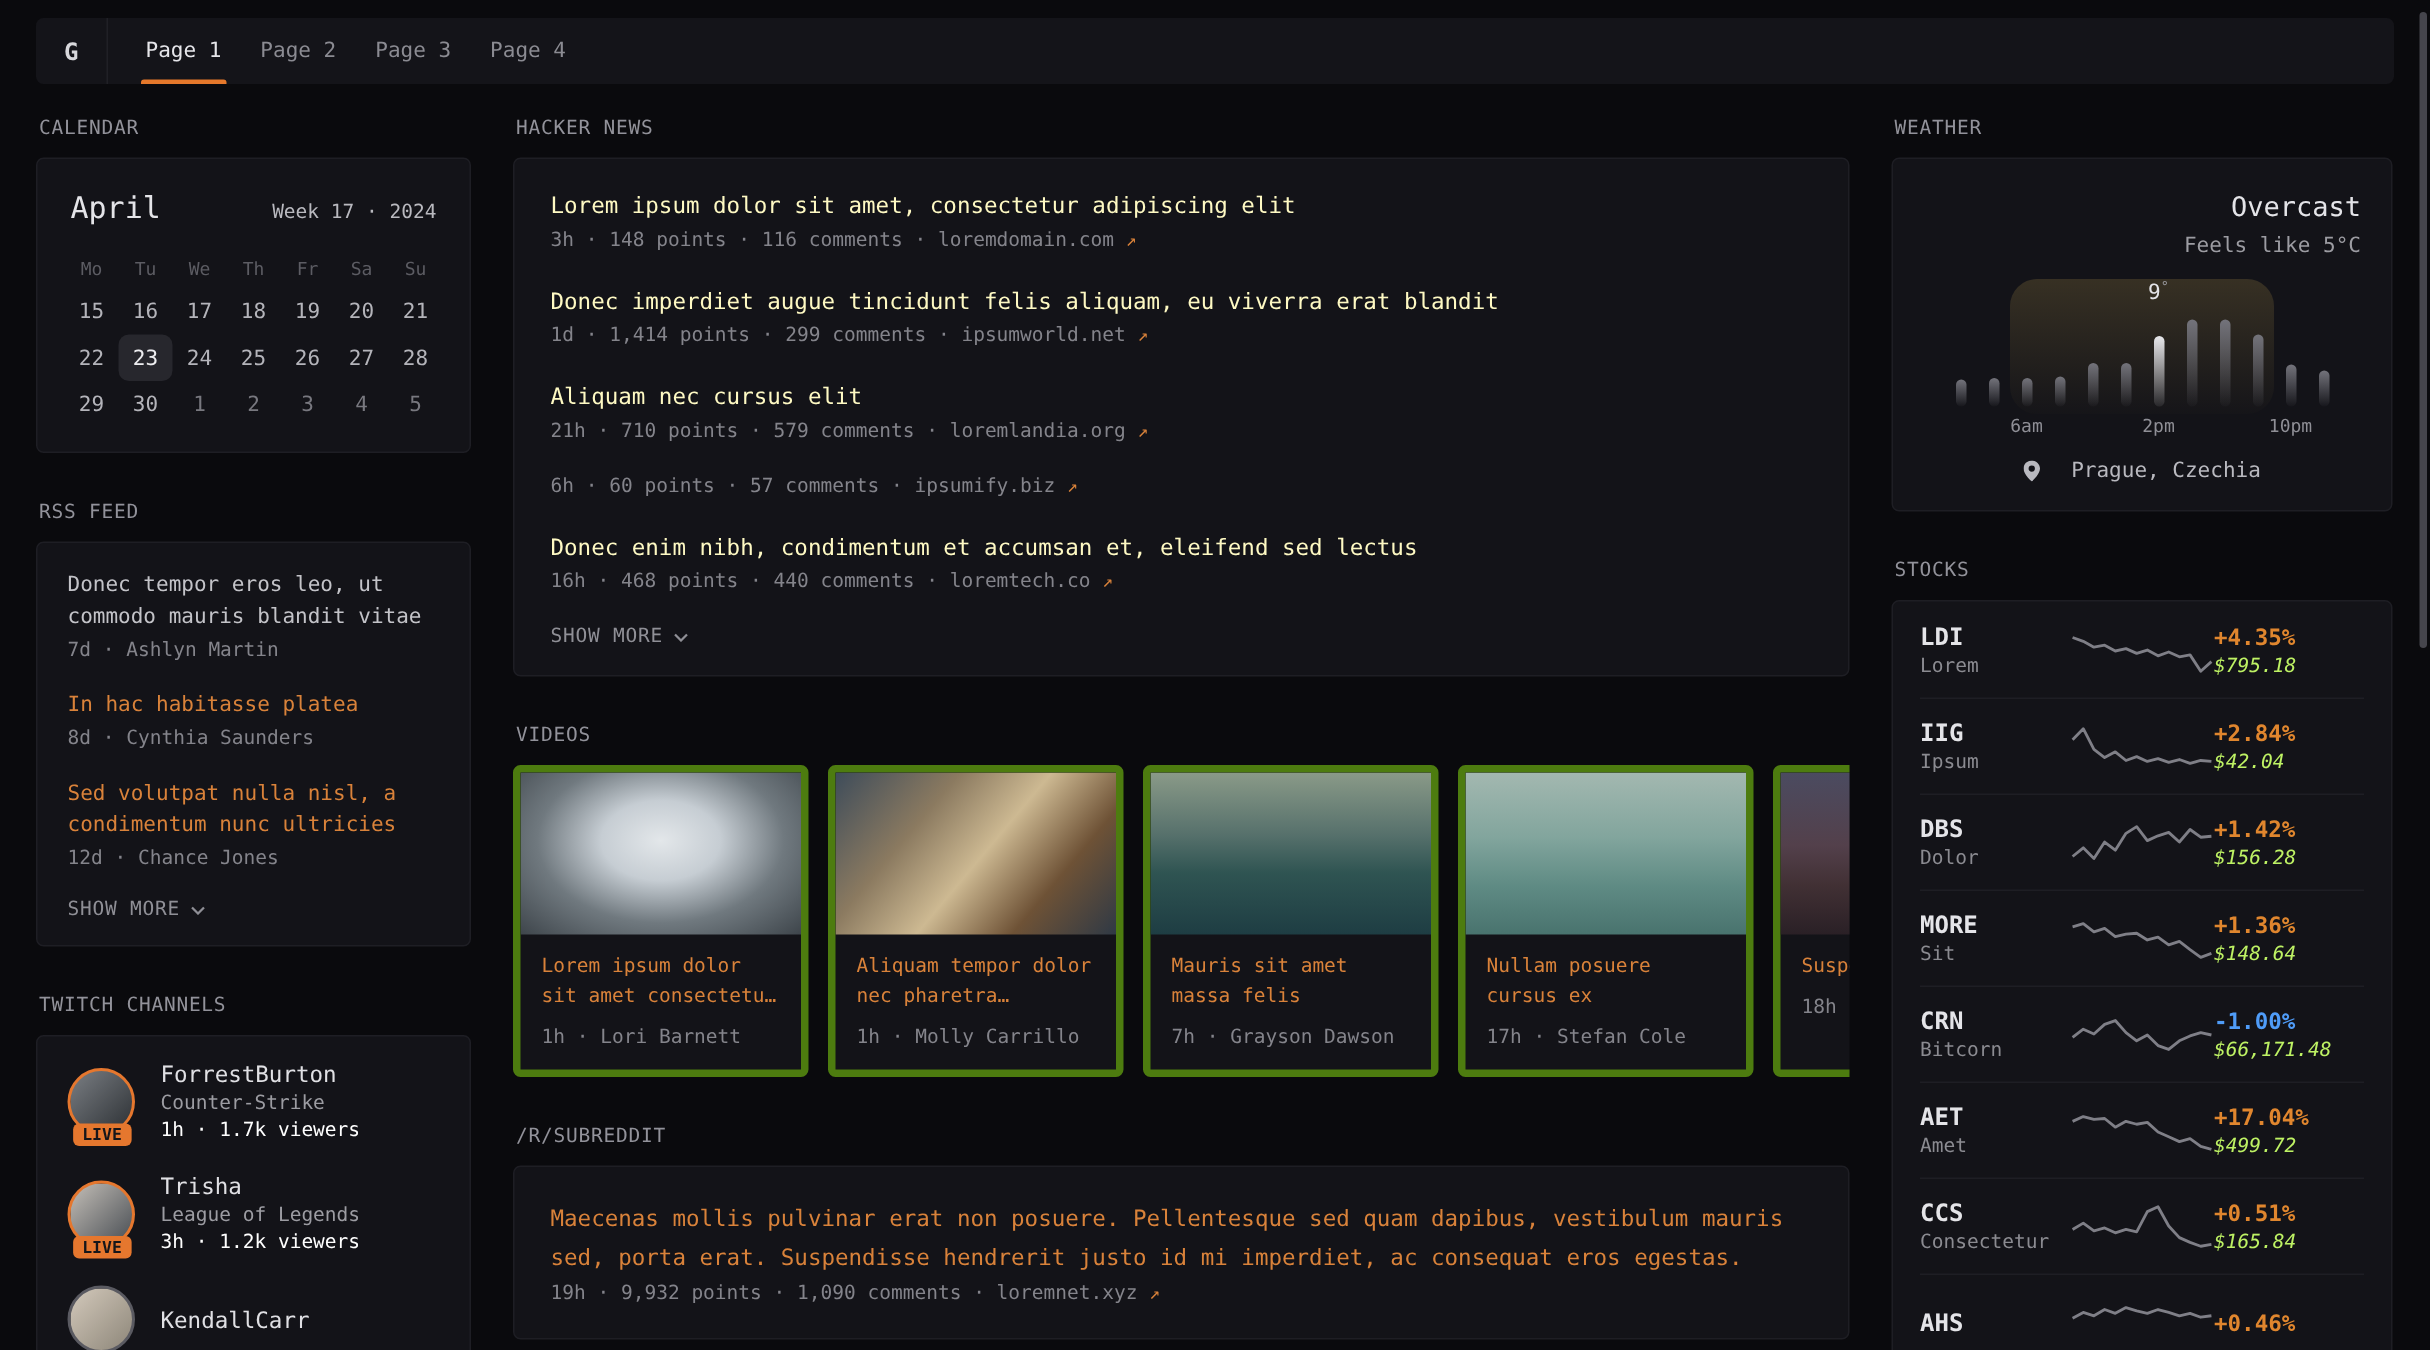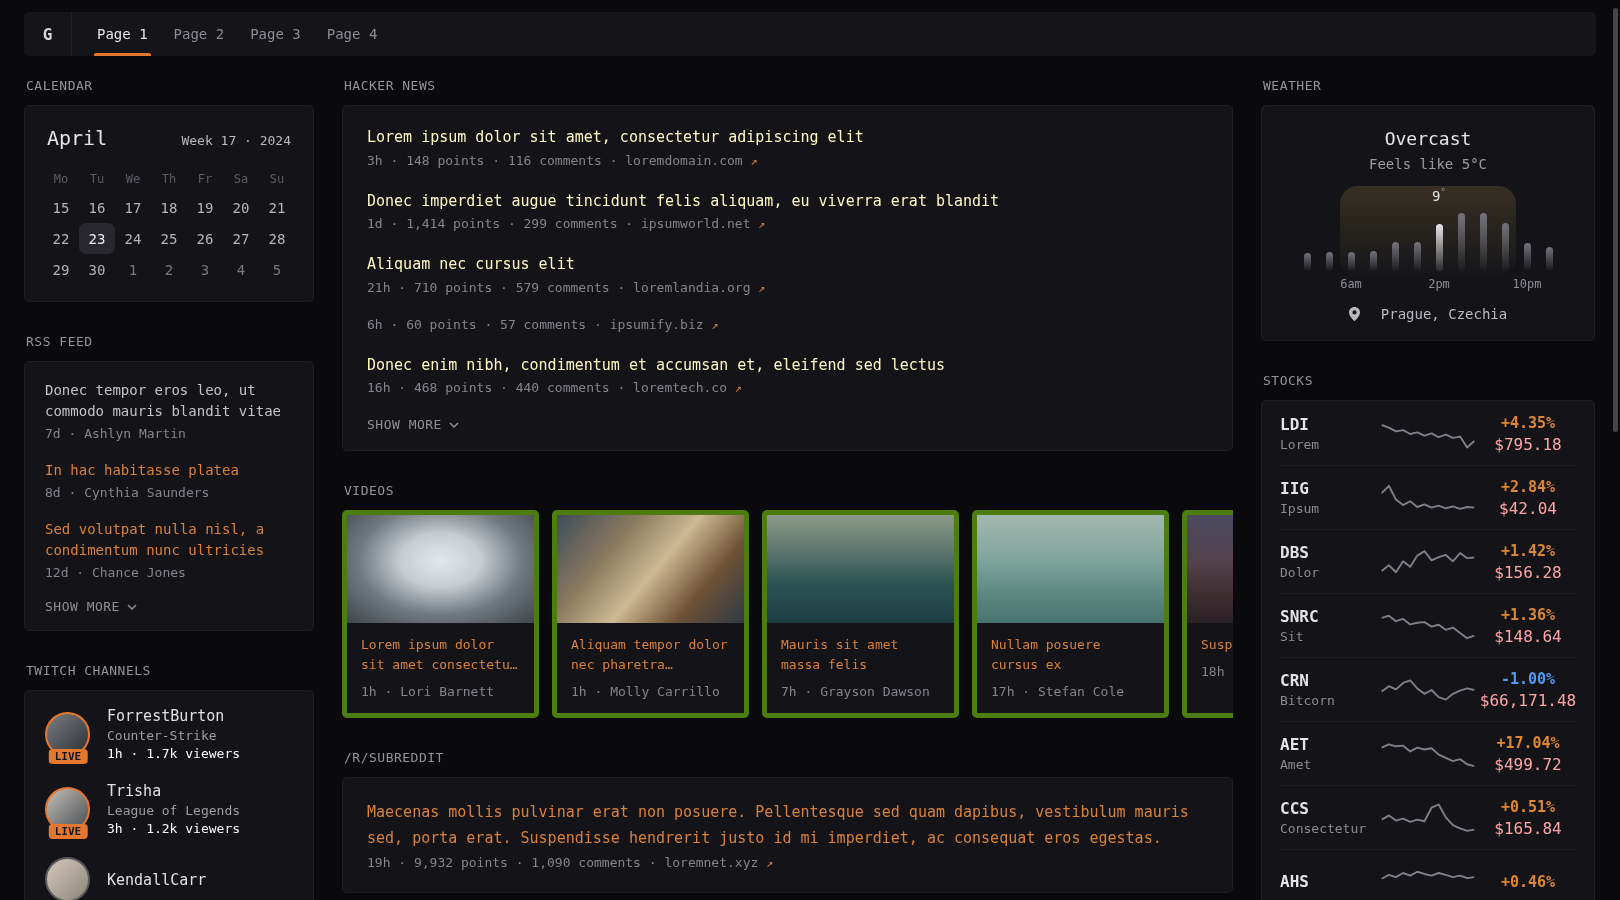--- a/index.html
+++ b/index.html
@@ -75,21 +75,21 @@
   .video-thumb{height:108px;}
   .video-body{padding:12px 14px 14px;}
   .video-title{font-size:13px;color:#d9823a;line-height:1.55;}
   .video-meta{font-size:13px;color:#84848b;margin-top:9px;}
 
   
   .sr-card{padding:22px 24px;}
   .sr-title{font-size:15px;color:#d9823a;line-height:1.7;}
 
   
-  .w-card{padding:22px 20px 18px;text-align:center;}
+  .w-card{padding:22px 20px 18px;text-align:right;}
   .w-cond{font-size:18px;color:#e4e4e8;}
   .w-feels{font-size:14px;color:#9c9ca2;margin-top:7px;}
   .w-chart{position:relative;width:264px;height:105px;margin:14px auto 0;}
   .daylight{position:absolute;top:0;height:90px;border-radius:18px;
             background:linear-gradient(180deg,rgba(138,116,62,.30),rgba(138,116,62,.02));}
   .w-bar{position:absolute;width:7px;border-radius:4px;
          background:linear-gradient(180deg,#73737b 0%,rgba(115,115,123,.04) 100%);}
   .w-bar.current{background:linear-gradient(180deg,#e8e8ec 0%,rgba(232,232,236,.08) 100%);}
   .w-now{position:absolute;top:1px;transform:translateX(-50%);font-size:14px;color:#e4e4e8;}
   .w-now sup{font-size:9px;color:#9c9ca2;}
@@ -98,24 +98,24 @@
          font-size:14px;color:#b9b9bf;}
 
   
   .stocks-card{padding:1px 18px;}
   .stock-row{display:flex;align-items:center;height:63px;border-top:1px solid #1e1e24;}
   .stock-row:first-child{border-top:none;}
   .stock-left{width:100px;flex:none;}
   .stock-sym{font-size:16px;font-weight:bold;color:#e4e4e8;}
   .stock-name{font-size:13px;color:#8b8b91;margin-top:3px;}
   .stock-spark{flex:1;display:flex;justify-content:center;align-items:center;}
-  .stock-right{width:104px;flex:none;text-align:center;}
+  .stock-right{width:104px;flex:none;text-align:left;}
   .stock-change{font-size:15px;font-weight:bold;color:#e0862e;}
   .stock-change.negative{color:#4f9cf8;}
-  .stock-price{font-size:16px;color:#fca5a5;margin-top:3px;}
+  .stock-price{font-size:13px;color:#bef264;margin-top:3px;font-style:italic;}
 
   
   .scrollbar{position:absolute;right:1px;top:0;width:7px;height:900px;}
   .scroll-thumb{position:absolute;left:1px;top:8px;width:5px;height:424px;border-radius:3px;
                 background:#45454c;}
 </style>
 </head>
 <body>
 
 <div class="page">
@@ -408,21 +408,21 @@
                   <polyline points="1,27.520000000000003 8.53846153846154,21.400000000000002 16.07692307692308,28.880000000000003 23.615384615384617,17.32 31.153846153846157,23.1 38.69230769230769,11.200000000000001 46.23076923076923,6.44 53.76923076923077,16.3 61.307692307692314,12.9 68.84615384615384,10.520000000000001 76.38461538461539,17.32 83.92307692307692,8.48 91.46153846153847,13.920000000000002 99,13.24" fill="none" stroke="#7f7f87" stroke-width="2" stroke-linejoin="round"></polyline>
                 </svg>
               </div>
               <div class="stock-right">
                 <div class="stock-change">+1.42%</div>
                 <div class="stock-price">$156.28</div>
               </div>
             </div>
             <div class="stock-row">
               <div class="stock-left">
-                <div class="stock-sym">SNRC</div>
+                <div class="stock-sym">MORE</div>
                 <div class="stock-name">Sit</div>
               </div>
               <div class="stock-spark">
                 <svg viewBox="0 0 100 36" width="96" height="34">
                   <polyline points="1,9.5 8.53846153846154,7.12 16.07692307692308,12.9 23.615384615384617,10.520000000000001 31.153846153846157,16.3 38.69230769230769,14.600000000000001 46.23076923076923,13.920000000000002 53.76923076923077,18.68 61.307692307692314,16.64 68.84615384615384,22.080000000000002 76.38461538461539,19.700000000000003 83.92307692307692,25.48 91.46153846153847,30.92 99,28.200000000000003" fill="none" stroke="#7f7f87" stroke-width="2" stroke-linejoin="round"></polyline>
                 </svg>
               </div>
               <div class="stock-right">
                 <div class="stock-change">+1.36%</div>
                 <div class="stock-price">$148.64</div>

